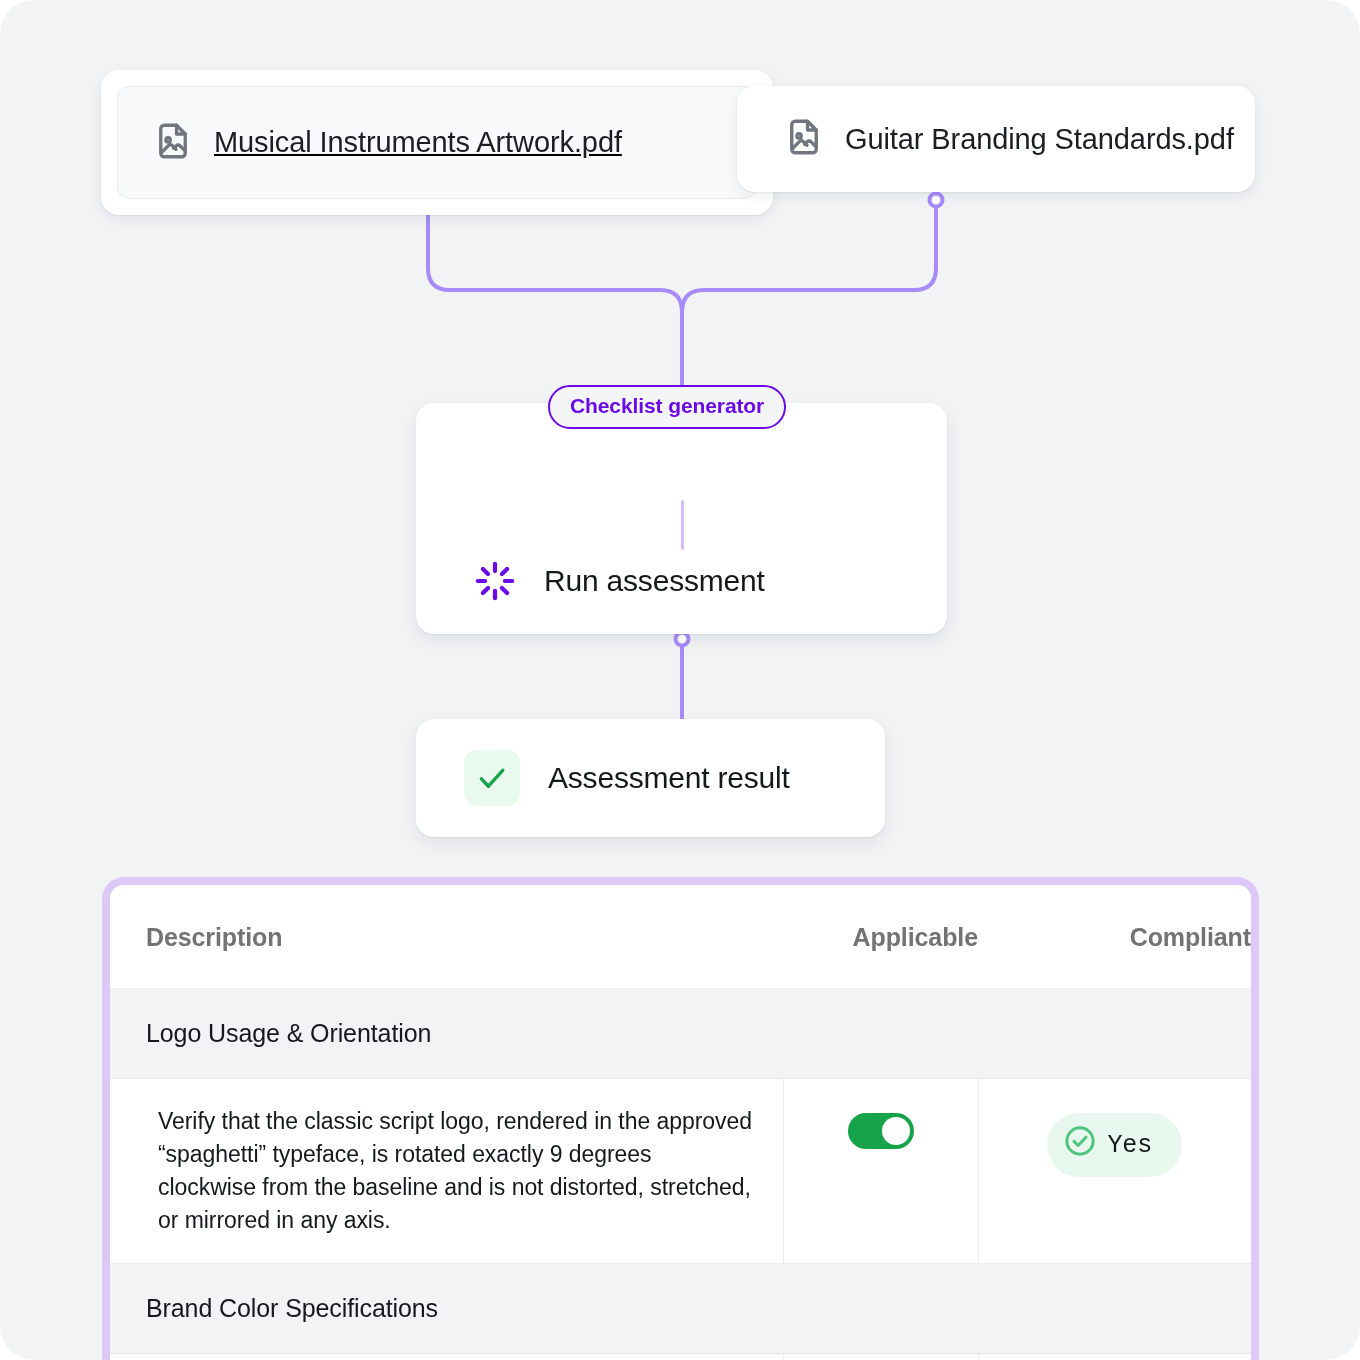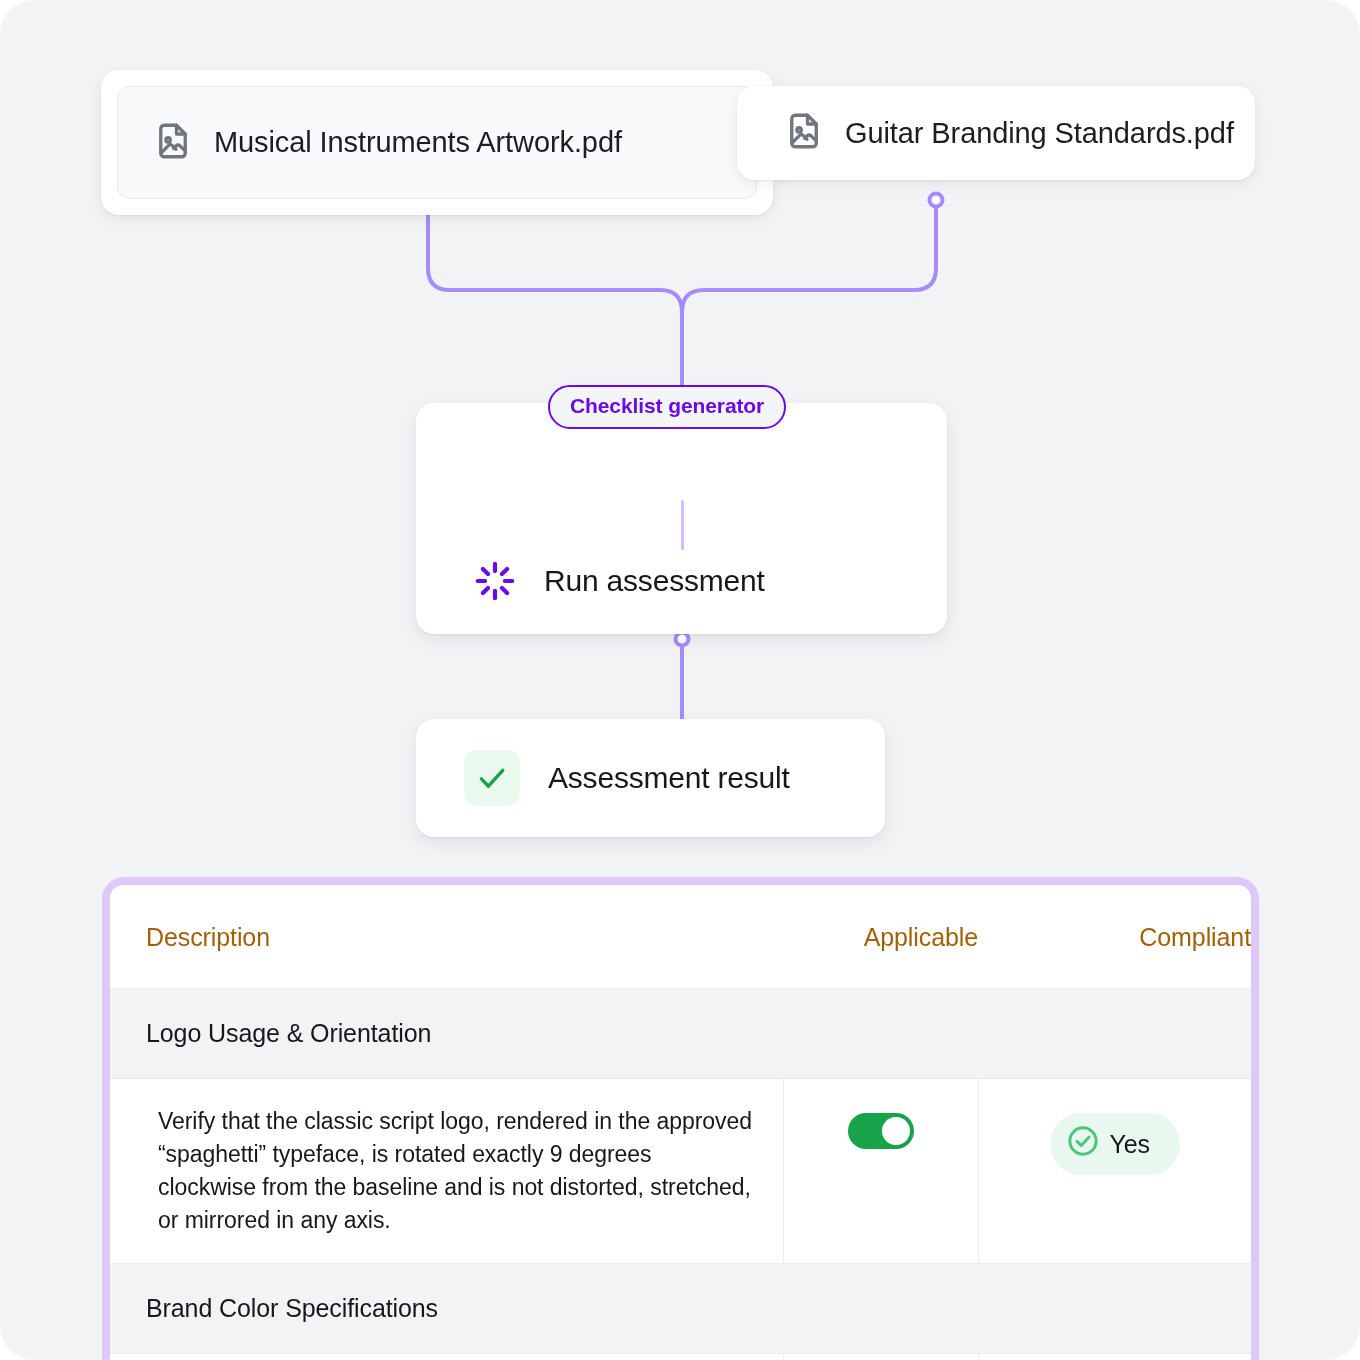--- a/index.html
+++ b/index.html
@@ -37,22 +37,22 @@
   }
   .filecard-plain {
     width: 100%; height: 100%;
     display: flex; align-items: center; gap: 20px;
     padding: 0 46px;
   }
   .file-label {
     font-size: 29px; color: #1a1d21; letter-spacing: -0.1px; white-space: nowrap;
   }
 
-  #card-art  { left: 101px; top: 70px;  width: 672px; height: 145px; }
-  #card-gbs  { left: 737px; top: 86px;  width: 518px; height: 94px; }
+  #card-art  { left: 101px; top: 70px;  width: 672px; height: 145px; text-decoration: underline; }
+  #card-gbs  { left: 737px; top: 86px;  width: 518px; height: 106px; }
 
   
   #node-gen {
     position: absolute; left: 416px; top: 403px; width: 531px; height: 231px;
     background: #ffffff; border-radius: 18px;
     box-shadow: 0 1px 2px rgba(16,24,40,.06), 0 6px 18px rgba(16,24,40,.08);
   }
   #badge-gen {
     position: absolute; left: 548px; top: 385px;
     padding: 7px 20px 9px;
@@ -95,21 +95,21 @@
     border-radius: 22px 22px 0 0;
     background: #ffffff;
     overflow: hidden;
   }
   table { width: 100%; border-collapse: collapse; table-layout: fixed; }
   col.c-desc { width: 673px; }
   col.c-app  { width: 195px; }
   col.c-comp { width: 273px; }
 
   thead th {
-    font-size: 25px; font-weight: normal; color: #a16207;
+    font-size: 25px; font-weight: bold; color: #737373;
     text-align: left; padding: 38px 0 36px 36px;
     letter-spacing: -0.1px;
     background: #ffffff;
     border-bottom: 1px solid #eceef1;
   }
   thead th.ctr { text-align: right; padding-left: 36px; }
 
   tr.group td {
     background: #f1f3f5;
     font-size: 25px; color: #16181c; letter-spacing: -0.1px;
@@ -138,21 +138,21 @@
   }
   .toggle::after {
     content: ""; position: absolute; right: 4px; top: 4px;
     width: 28px; height: 28px; background: #ffffff; border-radius: 50%;
   }
 
   .pill {
     display: inline-flex; align-items: center; gap: 10px;
     padding: 11px 30px 11px 16px;
     border-radius: 999px;
-    font-size: 25px; color: #16181c; letter-spacing: -0.1px;
+    font-size: 25px; color: #16181c; letter-spacing: -0.1px; font-family: Liberation Mono, monospace;
   }
   .pill.yes { background: #e9f8ef; }
 </style>
 </head>
 <body>
 
 <div id="page">
 
   <div id="flow">
 

